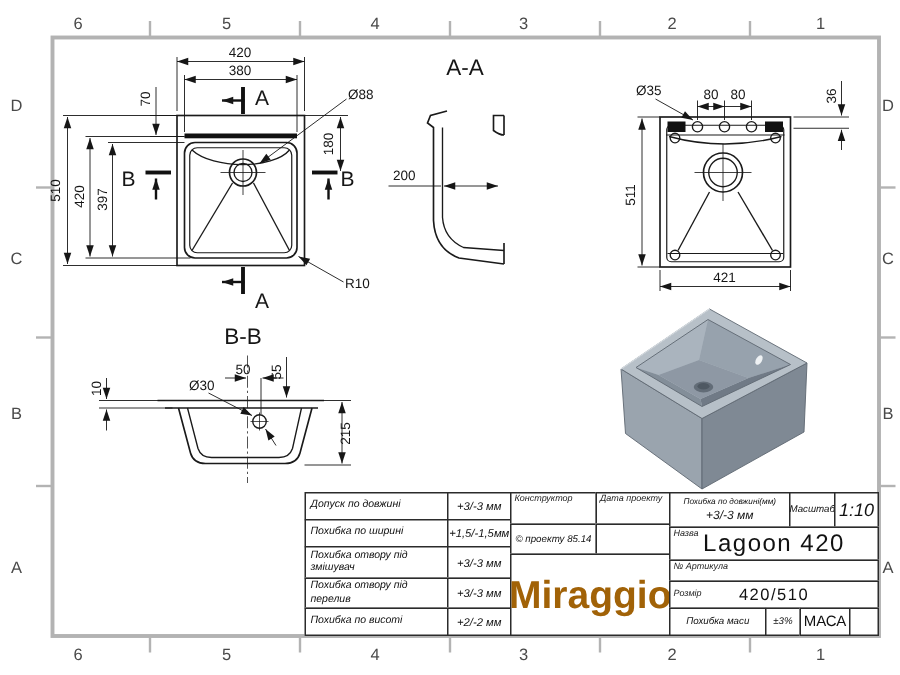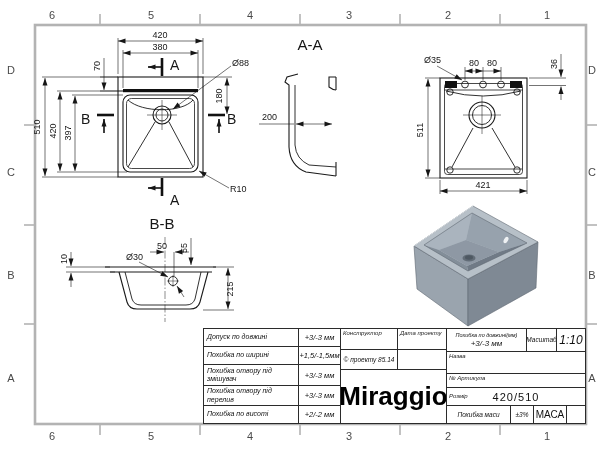--- a/index.html
+++ b/index.html
@@ -14,21 +14,21 @@
   
   .cell{position:absolute;border:1px solid #2b2b2b;box-sizing:border-box;
         display:flex;align-items:center;justify-content:center;background:#fff;}
   .lbl{position:absolute;top:1px;left:2px;font-size:6px;font-style:italic;
        line-height:1.05;color:#1c1c1c;white-space:nowrap;}
   .tol-lbl{font-size:7px;font-style:italic;line-height:1.15;width:100%;
            padding-left:3px;box-sizing:border-box;text-align:left;}
   .tol-val{font-size:7.5px;font-style:italic;white-space:nowrap;}
   .small-it{font-size:6.5px;font-style:italic;text-align:center;line-height:1.2;}
   .stack{display:flex;flex-direction:column;align-items:center;justify-content:center;gap:1px;}
-  .logo{font-size:26px;font-weight:600;letter-spacing:0px;color:#000000;}
+  .logo{font-size:26px;font-weight:600;letter-spacing:0px;color:#a16207;}
   .name-big{font-size:16px;letter-spacing:1px;}
   .scale-big{font-size:12px;font-style:italic;}
   .size-val{font-size:11px;letter-spacing:1px;}
   .masa{font-size:10px;}
 </style>
 </head>
 <body>
 
 <div class="sheet">
 
@@ -315,20 +315,21 @@
   </div>
   <div class="cell" style="left:526px;top:328px;width:31px;height:24px;">
     <div class="small-it">Масштаб</div>
       </div>
   <div class="cell" style="left:556px;top:328px;width:30px;height:24px;">
     <div class="scale-big">1:10</div>
       </div>
 
   <div class="cell" style="left:446px;top:351px;width:140px;height:23px;">
     <span class="lbl">Назва</span>
+    <span class="name-big">Lagoon 420</span>
       </div>
 
   <div class="cell" style="left:446px;top:373px;width:140px;height:15px;">
     <span class="lbl">№ Артикула</span>
       </div>
 
   <div class="cell" style="left:446px;top:387px;width:140px;height:19px;">
     <span class="lbl" style="top:5px;">Розмір</span>
     <span class="size-val">420/510</span>
       </div>

